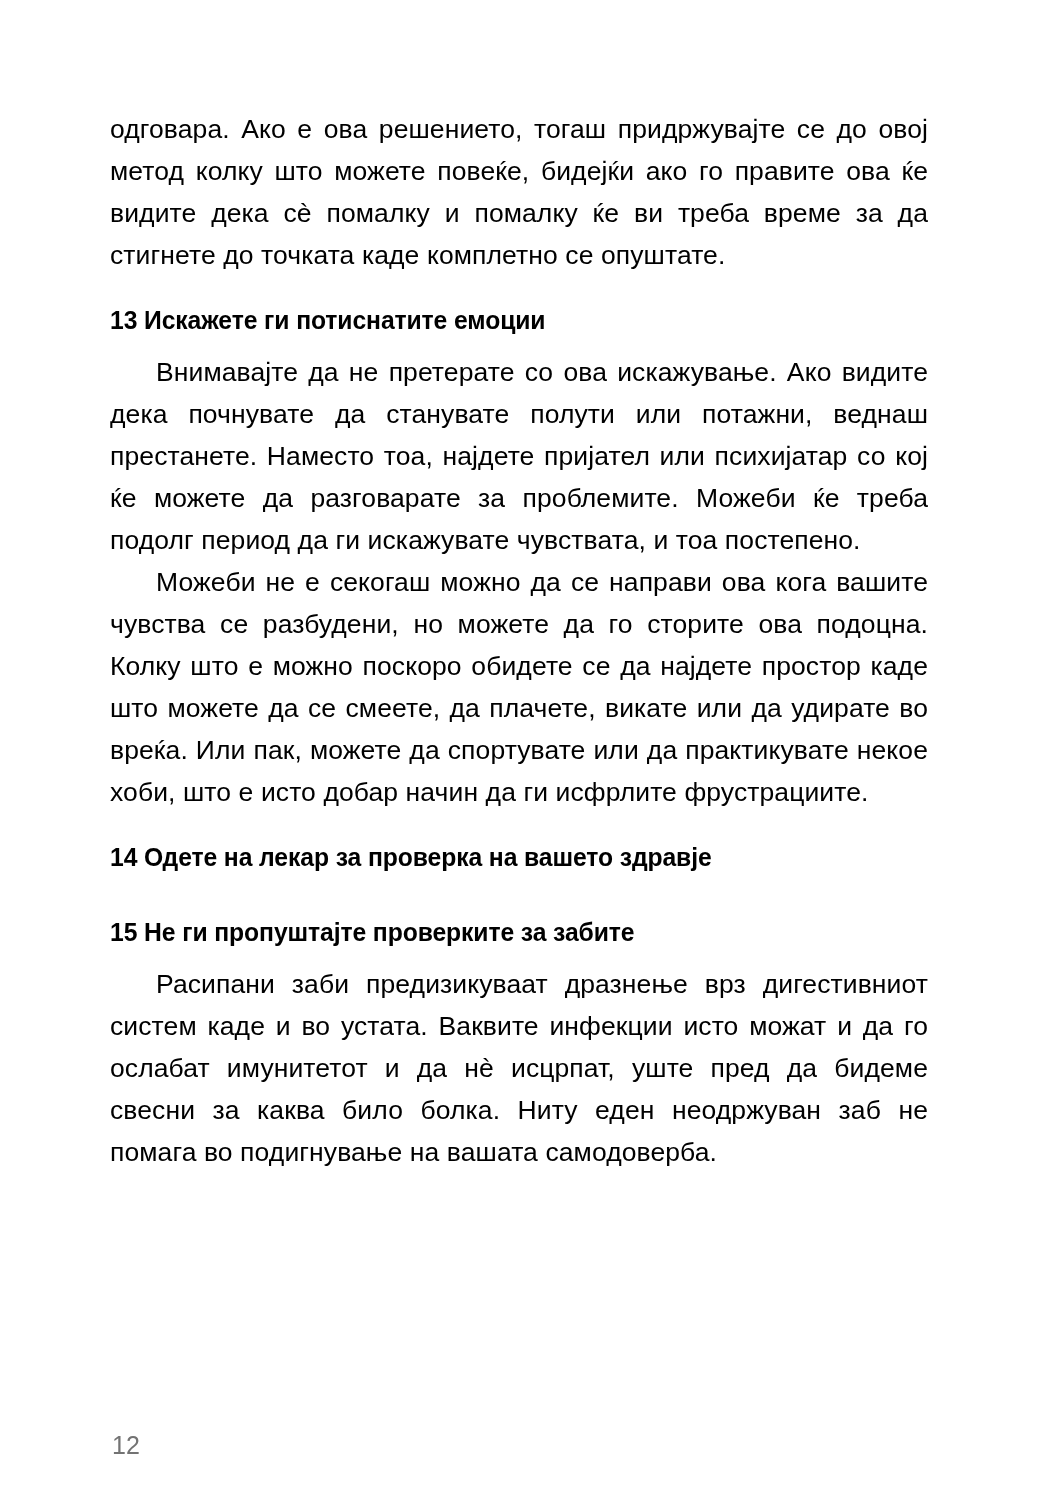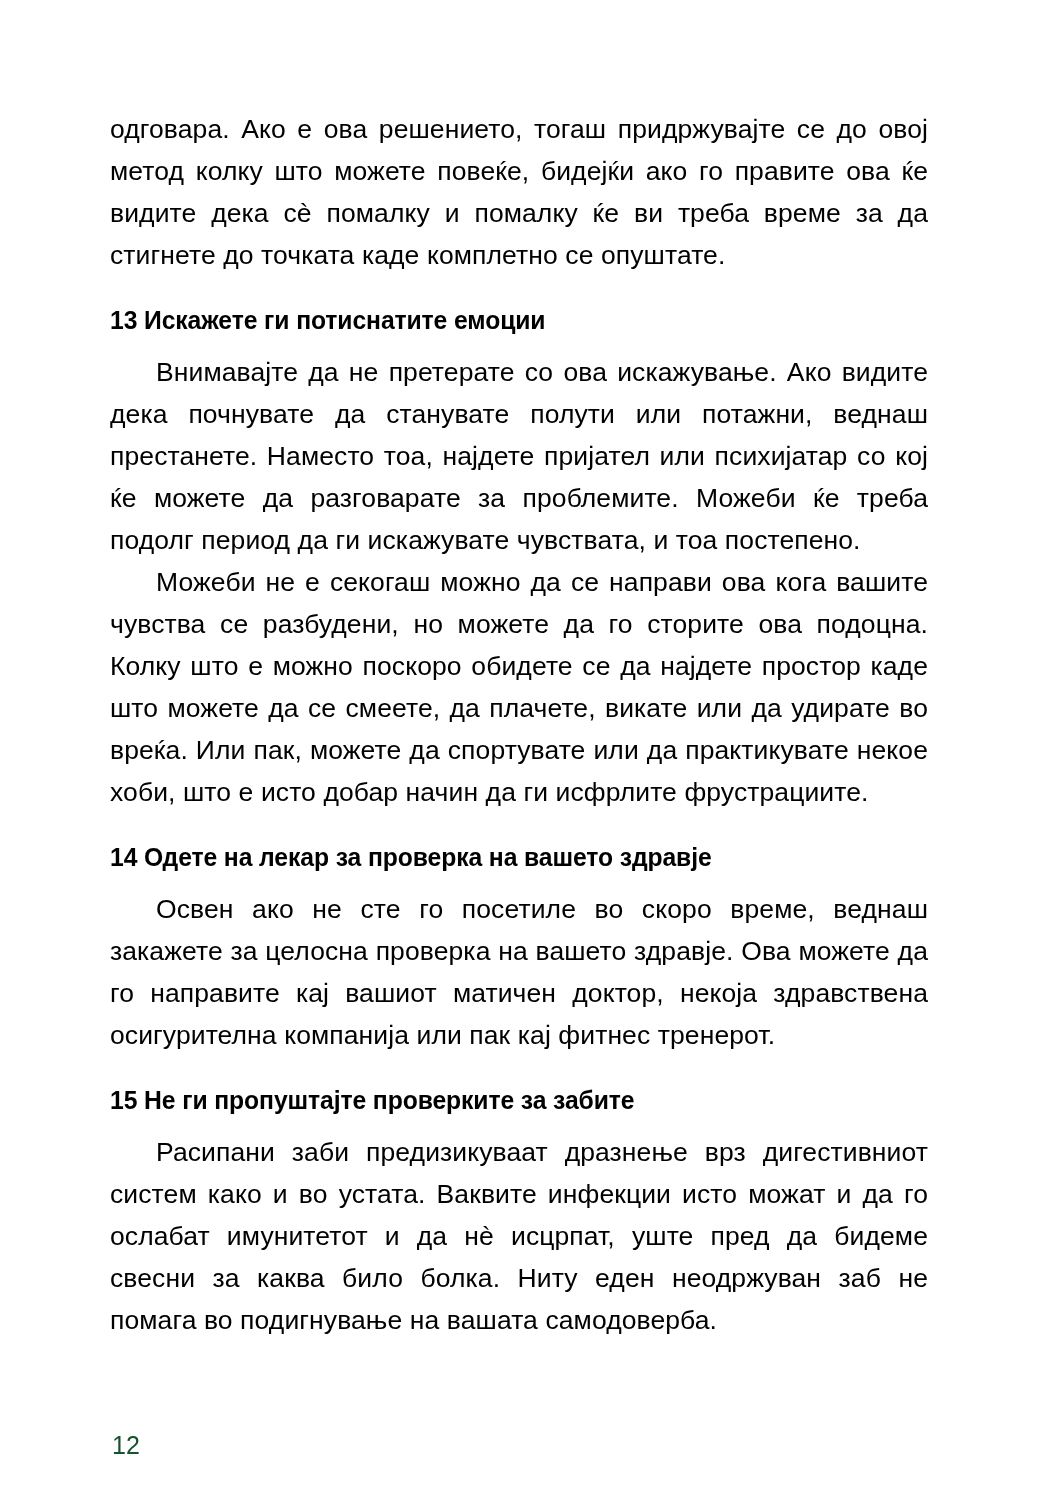--- a/index.html
+++ b/index.html
@@ -51,21 +51,21 @@
     transform-origin: left center;
   }
   .gap-before-heading { height: 27px; }
   .gap-after-heading  { height: 14px; }
   .page-number {
     position: absolute;
     left: 112px;
     top: 1430px;
     font-size: 25px;
     line-height: 30px;
-    color: #14532d;
+    color: #737373;
   }
 </style>
 </head>
 <body>
 
 <div class="page">
 
   <div class="text-column">
 
     <p class="body-par">одговара. Ако е ова решението, тогаш придржувајте се до овој метод колку што можете повеќе, бидејќи ако го правите ова ќе видите дека сè помалку и помалку ќе ви треба време за да стигнете до точката каде комплетно се опуштате.</p>
@@ -75,25 +75,24 @@
     <div class="gap-after-heading"></div>
 
     <p class="body-par indent">Внимавајте да не претерате со ова искажување. Ако видите дека почнувате да станувате полути или потажни, веднаш престанете. Наместо тоа, најдете пријател или психијатар со кој ќе можете да разговарате за проблемите. Можеби ќе треба подолг период да ги искажувате чувствата, и тоа постепено.</p>
 
     <p class="body-par indent">Можеби не е секогаш можно да се направи ова кога вашите чувства се разбудени, но можете да го сторите ова подоцна. Колку што е можно поскоро обидете се да најдете простор каде што можете да се смеете, да плачете, викате или да удирате во вреќа. Или пак, можете да спортувате или да практикувате некое хоби, што е исто добар начин да ги исфрлите фрустрациите.</p>
 
     <div class="gap-before-heading"></div>
     <h2 class="section-heading">14 Одете на лекар за проверка на вашето здравје</h2>
     <div class="gap-after-heading"></div>
 
-    <p class="body-par indent">Освен ако не сте го посетиле во скоро време, веднаш закажете за целосна проверка на вашето здравје. Ова можете да го направите кај вашиот матичен доктор, некоја здравствена осигурителна компанија или пак кај фитнес тренерот.</p>
 
     <div class="gap-before-heading"></div>
     <h2 class="section-heading">15 Не ги пропуштајте проверките за забите</h2>
     <div class="gap-after-heading"></div>
 
-    <p class="body-par indent">Расипани заби предизикуваат дразнење врз дигестивниот систем како и во устата. Ваквите инфекции исто можат и да го ослабат имунитетот и да нè исцрпат, уште пред да бидеме свесни за каква било болка. Ниту еден неодржуван заб не помага во подигнување на вашата самодоверба.</p>
+    <p class="body-par indent">Расипани заби предизикуваат дразнење врз дигестивниот систем каде и во устата. Ваквите инфекции исто можат и да го ослабат имунитетот и да нè исцрпат, уште пред да бидеме свесни за каква било болка. Ниту еден неодржуван заб не помага во подигнување на вашата самодоверба.</p>
 
   </div>
 
   <div class="page-number">12</div>
 
 </div>
 
 </body></html>

